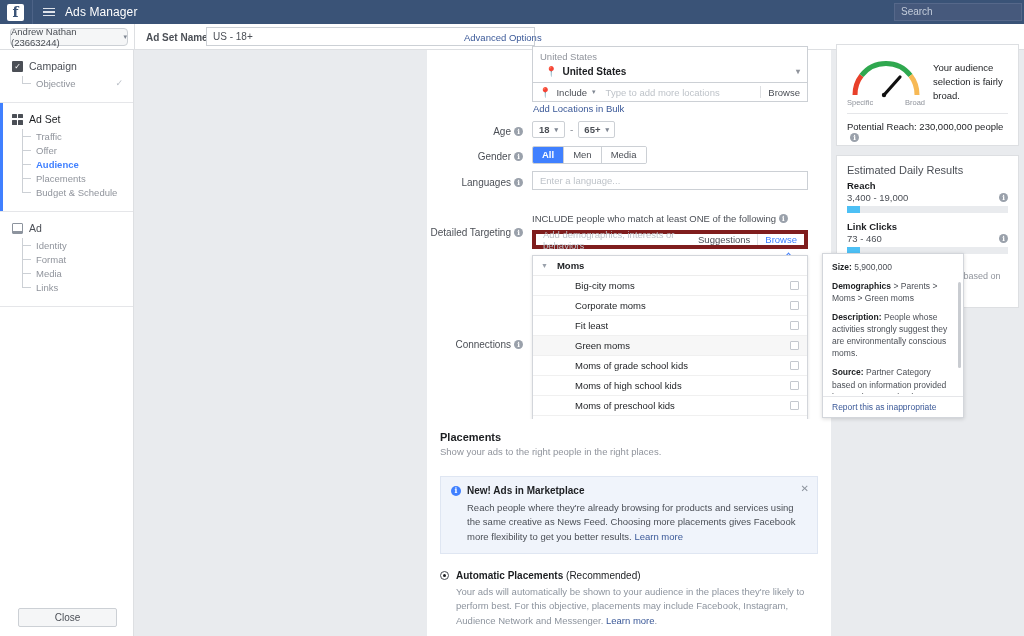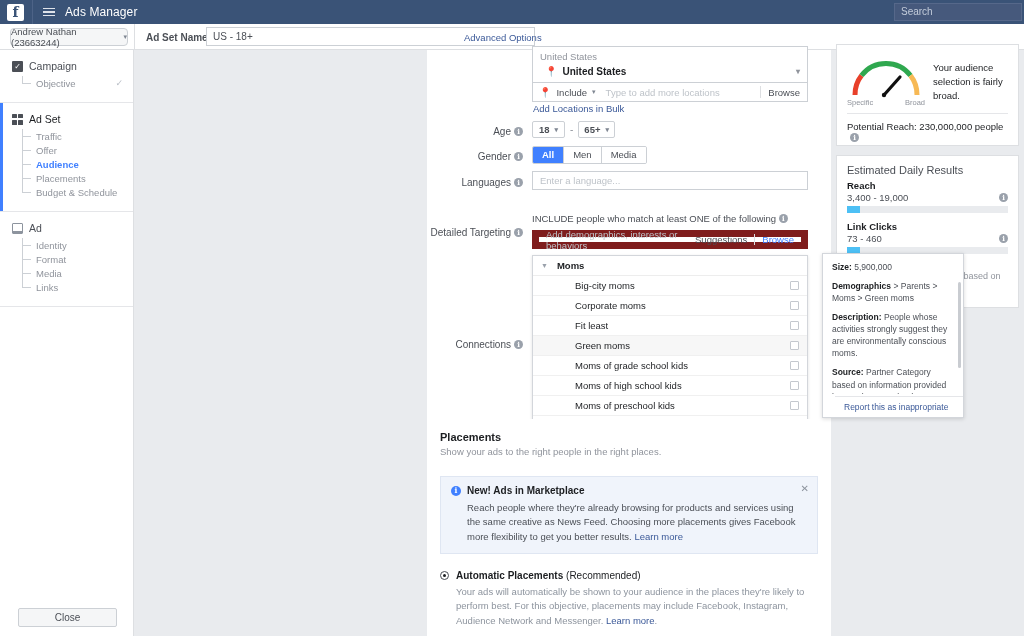--- a/index.html
+++ b/index.html
@@ -298,21 +298,21 @@
     border: 1px solid #ccd0d5; background: #fff;
     font-size: 9.5px; color: #bec3c9;
     padding: 0 7px; line-height: 17px;
   }
 
   
   .dt-row { position: absolute; left: 0; top: 163px; width: 100%; }
   .dt-title { font-size: 9.5px; color: #4b4f56; margin-bottom: 6px; }
   .dt-input-wrap {
     width: 276px; height: 19px;
-    border: 7px solid #7f1d1d; background: #fff;
+    border: 4px solid #7f1d1d; background: #fff;
     display: flex; align-items: center;
     position: relative;
   }
   .dt-placeholder { flex: 1; font-size: 9.5px; color: #bec3c9; padding-left: 7px; }
   .dt-sugg { font-size: 9.5px; color: #4b4f56; padding: 0 7px; cursor: pointer; }
   .dt-browse {
     font-size: 9.5px; color: #4080ff; padding: 0 7px; cursor: pointer;
     border-left: 1px solid #dddfe2;
   }
   .dt-arrow {
@@ -487,21 +487,21 @@
     height: 140px; overflow: hidden;
   }
   .tt-body b { color: #1c1e21; }
   .tt-body p { margin: 0 0 7px 0; }
   .tt-scroll {
     position: absolute; right: 2px; top: 28px;
     width: 3px; height: 86px;
     background: #c9ccd1; border-radius: 2px;
   }
   .tt-foot {
-    position: absolute; left: 12px; bottom: 0;
+    position: absolute; left: 0; bottom: 0;
     width: 100%; height: 21px;
     border-top: 1px solid #e5e6e9;
     background: #fff;
     display: flex; align-items: center;
     padding-left: 9px;
     font-size: 8.5px; color: #3b5998;
     cursor: pointer;
   }
   .tt-nub {
     position: absolute; left: -6px; top: 56px;

